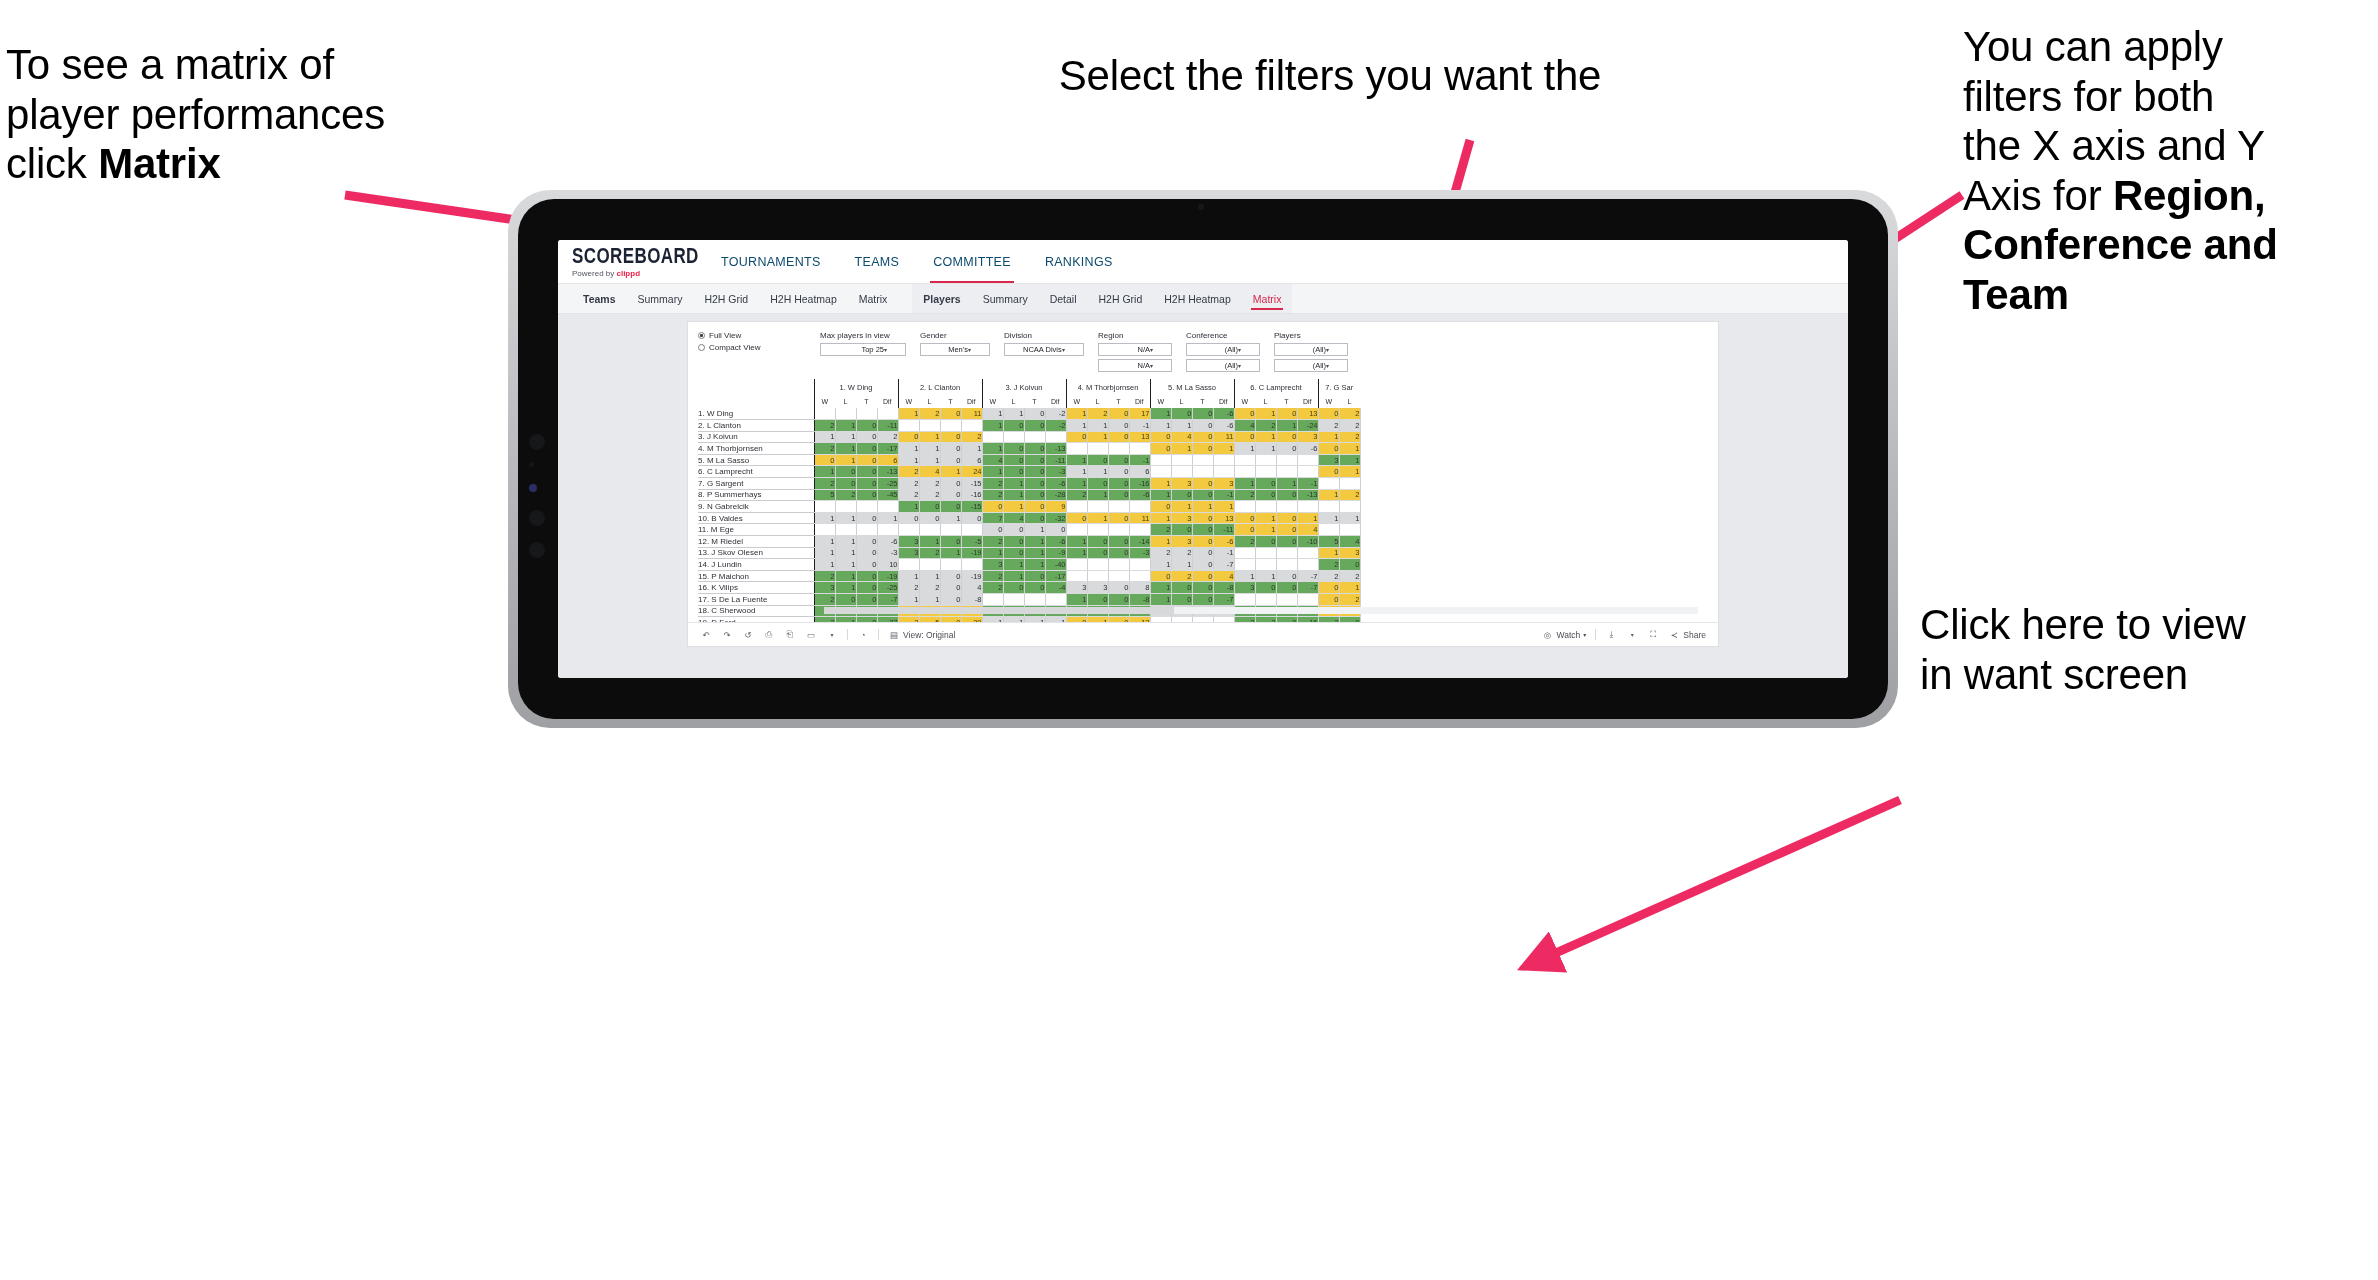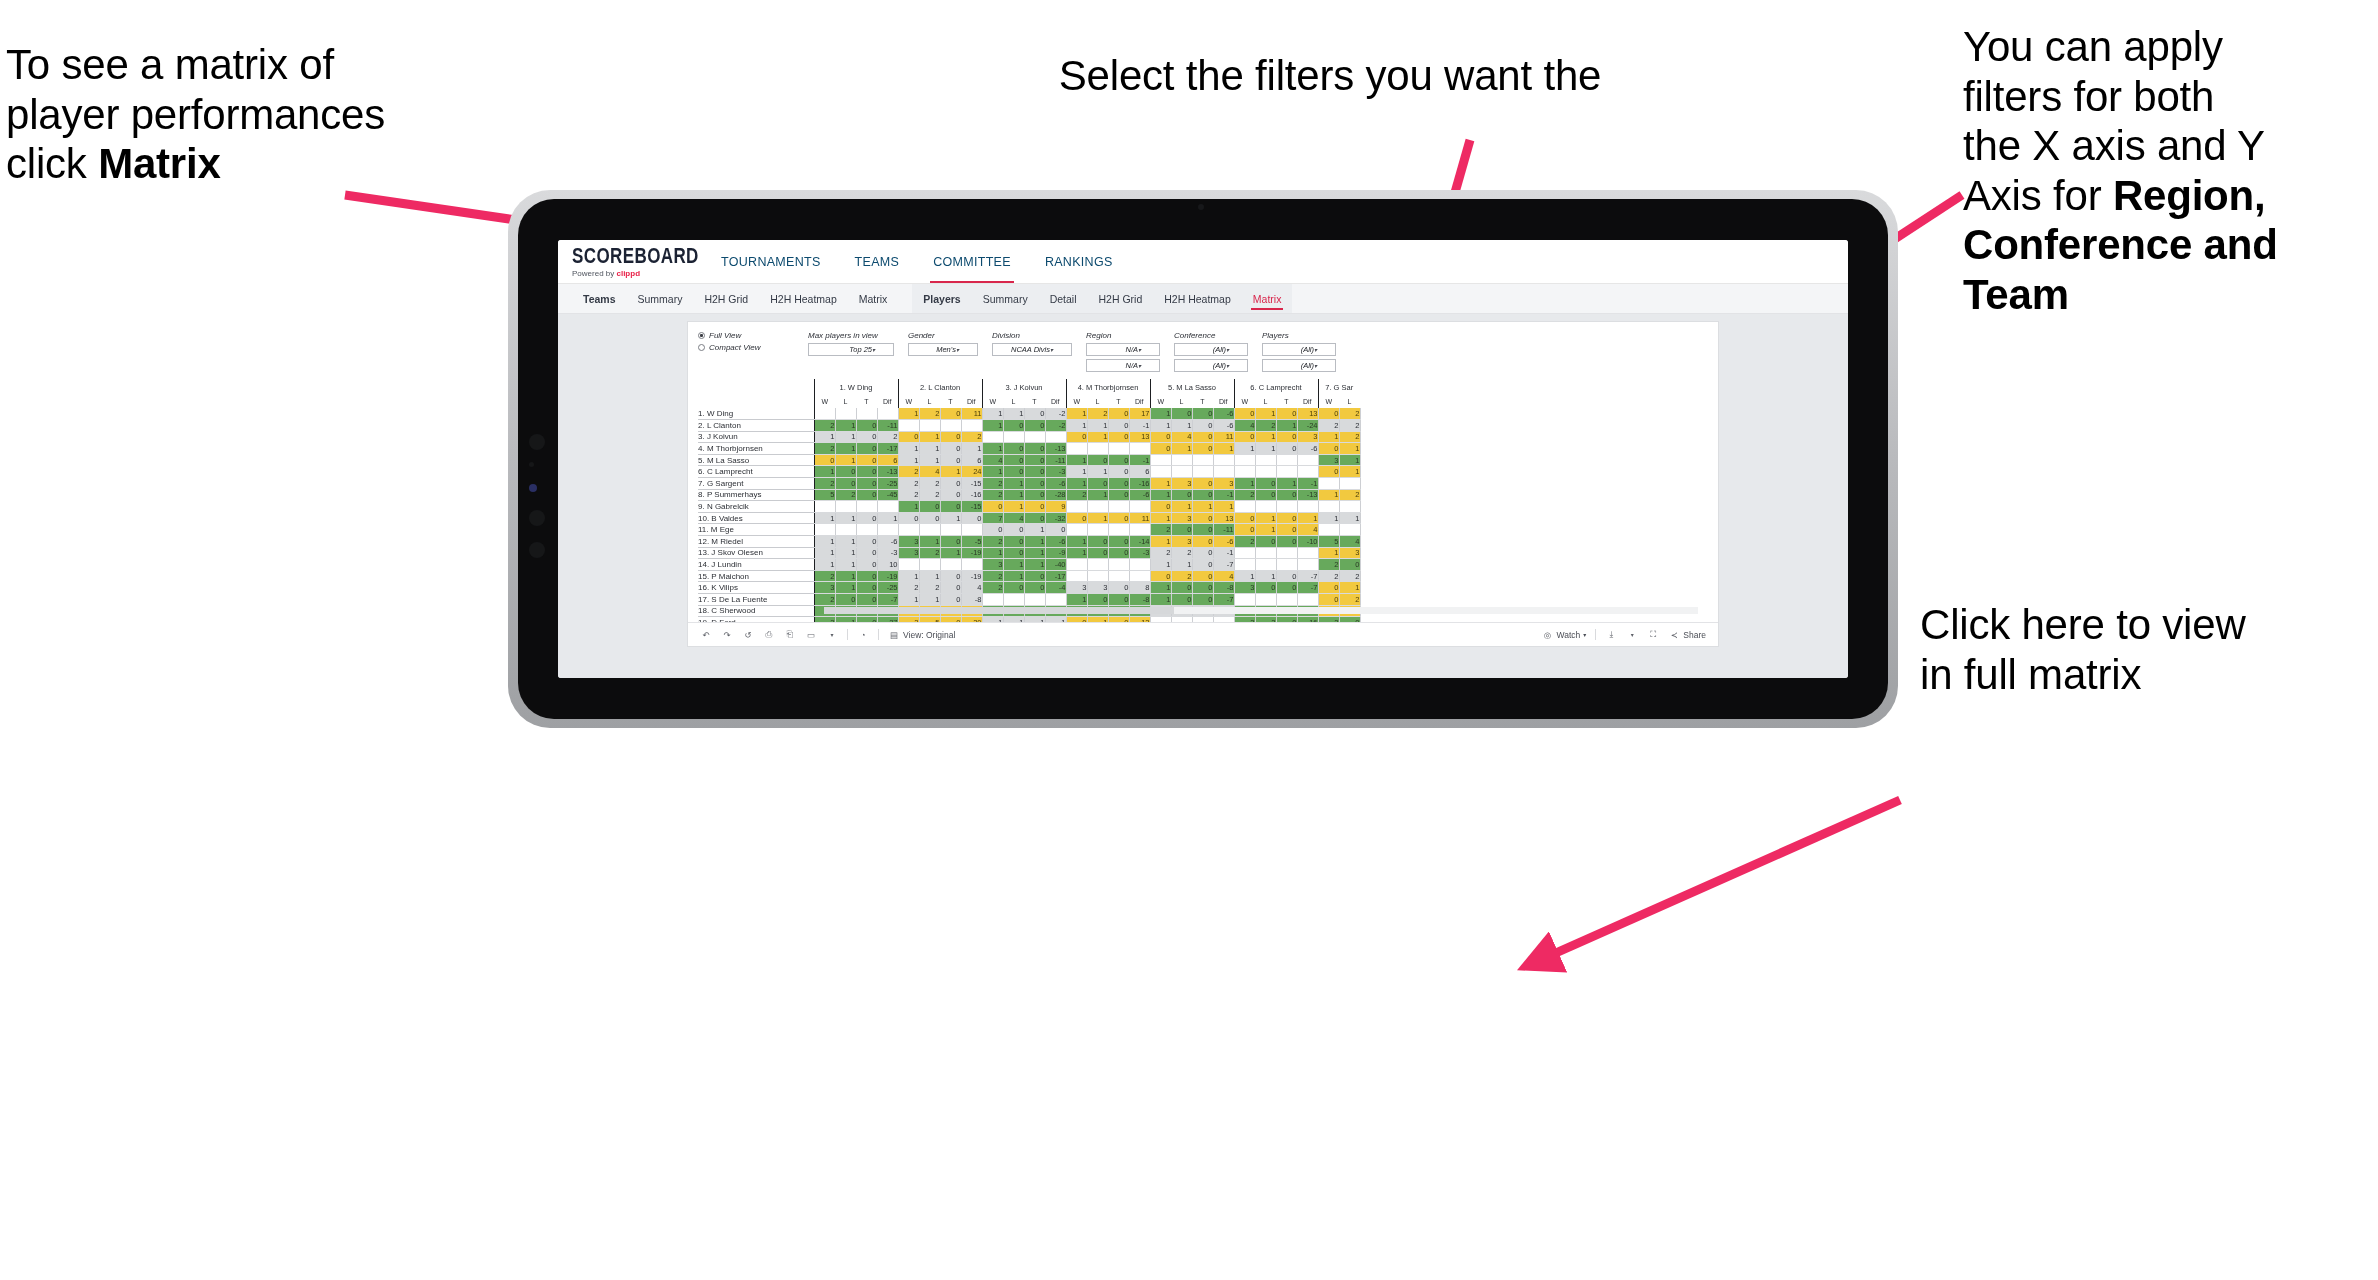--- a/index.html
+++ b/index.html
@@ -96,21 +96,21 @@
   .sub-sep { width:14px; }
 
   .workspace { background:#e7e9ec; height:calc(100% - 74px); padding:10px 0 0 0; position:relative;}
   .sheet {
     position:absolute; left:130px; top:8px; right:130px; bottom:32px;
     background:#fff; box-shadow:0 0 0 1px #dcdee1;
     display:flex; flex-direction:column;
   }
 
   
-  .filters { display:flex; padding:9px 10px 4px 10px; gap:4px;font-style:italic; }
+  .filters { display:flex; padding:9px 10px 4px 10px; gap:16px; }
   .fcol { margin-right:14px; }
   .fcol.view { width:92px; }
   .flabel { font-size:8px; color:#2c2f36; margin-bottom:3px; white-space:nowrap;}
   .fsel {
     height:13px; border:1px solid #b9bcc2; background:#fff;
     font-size:7.5px; color:#23262c; display:flex; align-items:center;
     padding:0 18px; justify-content:flex-end; margin-bottom:3px;
   }
   .fsel .cv { white-space:nowrap; overflow:hidden; }
   .fsel .ar { font-size:6px; color:#4a4d55; }
@@ -185,21 +185,21 @@
   <div>You  can apply</div>
   <div>filters for both</div>
   <div>the X axis and Y</div>
   <div><span>Axis for </span><b>Region,</b></div>
   <div><b>Conference and</b></div>
   <div><b>Team</b></div>
 </div>
 
 <div class="anno" id="anno-br">
   <div>Click here to view</div>
-  <div>in full matrix</div>
+  <div>in want screen</div>
 </div>
 
 <svg class="arrow" style="left:0;top:0;width:2378px;height:1280px;">
   <defs>
     <marker id="ah" markerWidth="5" markerHeight="5" refX="2.2" refY="2.5" orient="auto">
       <path d="M0,0 L5,2.5 L0,5 z" fill="#ee2a63"></path>
     </marker>
   </defs>
   <line x1="345" y1="195" x2="1282" y2="332" stroke="#ee2a63" stroke-width="9" marker-end="url(#ah)"></line>
   <line x1="1470" y1="140" x2="1410" y2="350" stroke="#ee2a63" stroke-width="9" marker-end="url(#ah)"></line>

